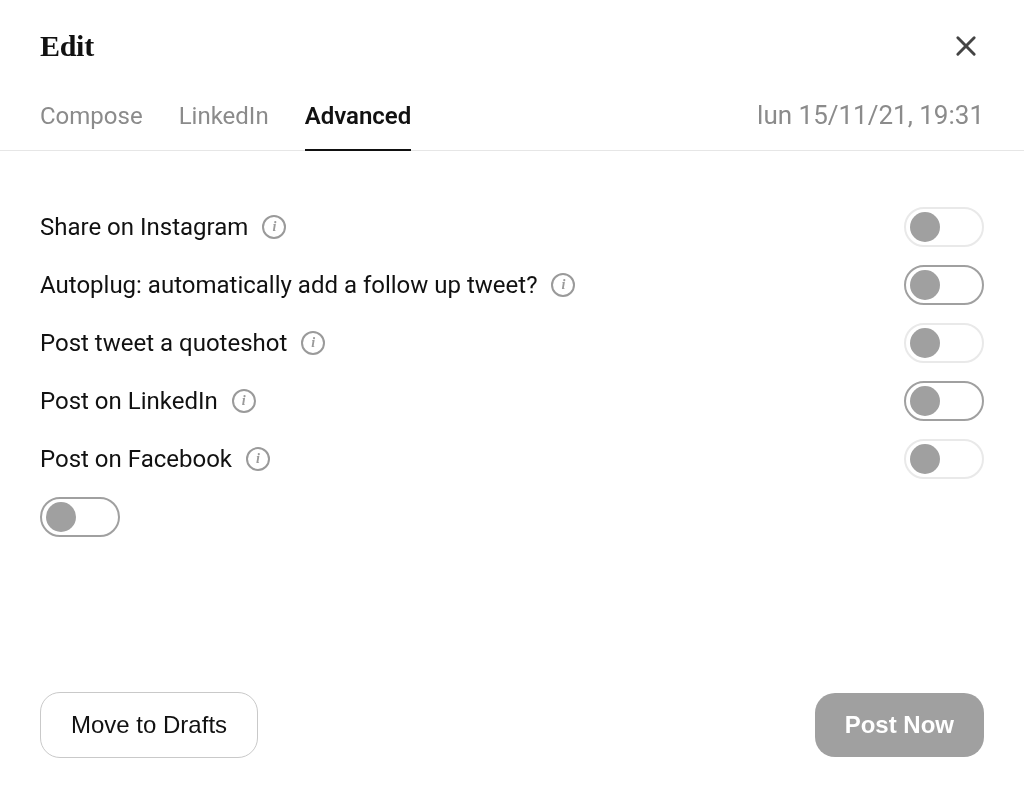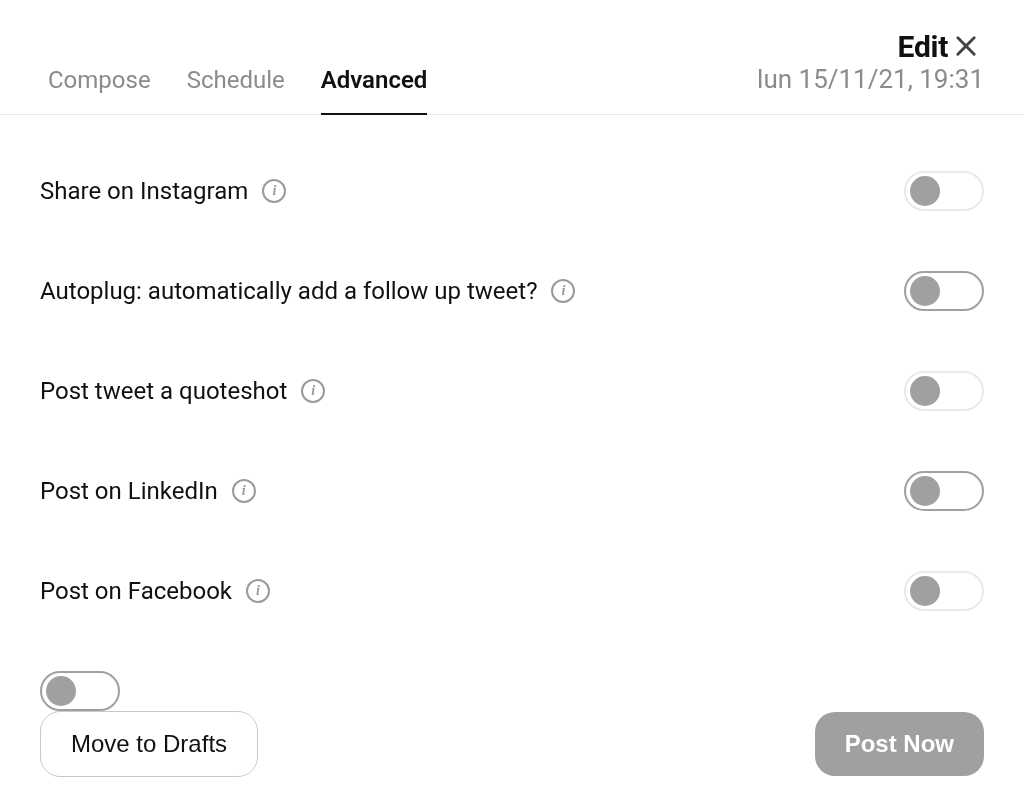--- a/index.html
+++ b/index.html
@@ -9,54 +9,55 @@
     border-radius: 20px;
     padding: 0;
     display: flex; flex-direction: column;
     position: relative;
     background: #fff;
   }
   .header {
     padding: 28px 40px 0 40px;
   }
   .title-row {
-    display: flex; align-items: center; justify-content: flex-end;
+    display: flex; align-items: center; justify-content: space-between; font-family: Liberation Serif, serif;
   }
   .title {
     font-size: 30px; font-weight: 700; letter-spacing: -0.3px;
   }
   .close-btn {
     width: 36px; height: 36px; display: flex; align-items: center; justify-content: center;
     cursor: pointer; color: #444;
   }
   .close-btn svg { width: 28px; height: 28px; stroke: #444; stroke-width: 2.5; }
   .tabs-row {
     display: flex; align-items: baseline; justify-content: space-between;
+    margin-top: 36px;
     border-bottom: 1px solid #e6e6e6;
-    padding: 0 0 0 8px;
+    padding: 0 0 0 0;
   }
   .tabs {
     display: flex; gap: 36px;
     padding-left: 40px;
   }
   .tab {
     font-size: 24px; color: #8b8b8b; padding-bottom: 20px; cursor: pointer;
     position: relative;
   }
   .tab.active { color: #111; font-weight: 600; }
   .tab.active::after {
     content: ""; position: absolute; left: 0; right: 0; bottom: -1px;
     height: 2px; background: #111;
   }
   .timestamp {
     font-size: 26px; color: #8b8b8b; padding-right: 40px; padding-bottom: 20px;
   }
   .body {
     flex: 1; padding: 56px 40px 0 40px;
-    display: flex; flex-direction: column; gap: 60px;
+    display: flex; flex-direction: column; gap: 18px;
   }
   .option-row {
     display: flex; align-items: center; justify-content: space-between;
   }
   .option-left {
     display: flex; align-items: center; gap: 14px;
   }
   .option-label {
     font-size: 24px; color: #111;
   }
@@ -111,21 +112,21 @@
         <svg viewBox="0 0 24 24" fill="none">
           <path d="M5 5 L19 19 M19 5 L5 19" stroke-linecap="round"></path>
         </svg>
       </div>
     </div>
   </div>
 
   <div class="tabs-row">
     <div class="tabs">
       <div class="tab">Compose</div>
-      <div class="tab">Schedule</div>
+      <div class="tab">LinkedIn</div>
       <div class="tab active">Advanced</div>
     </div>
     <div class="timestamp">lun 15/11/21, 19:31</div>
   </div>
 
   <div class="body">
 
     <div class="option-row">
       <div class="option-left">
         <span class="option-label">Share on Instagram</span>

